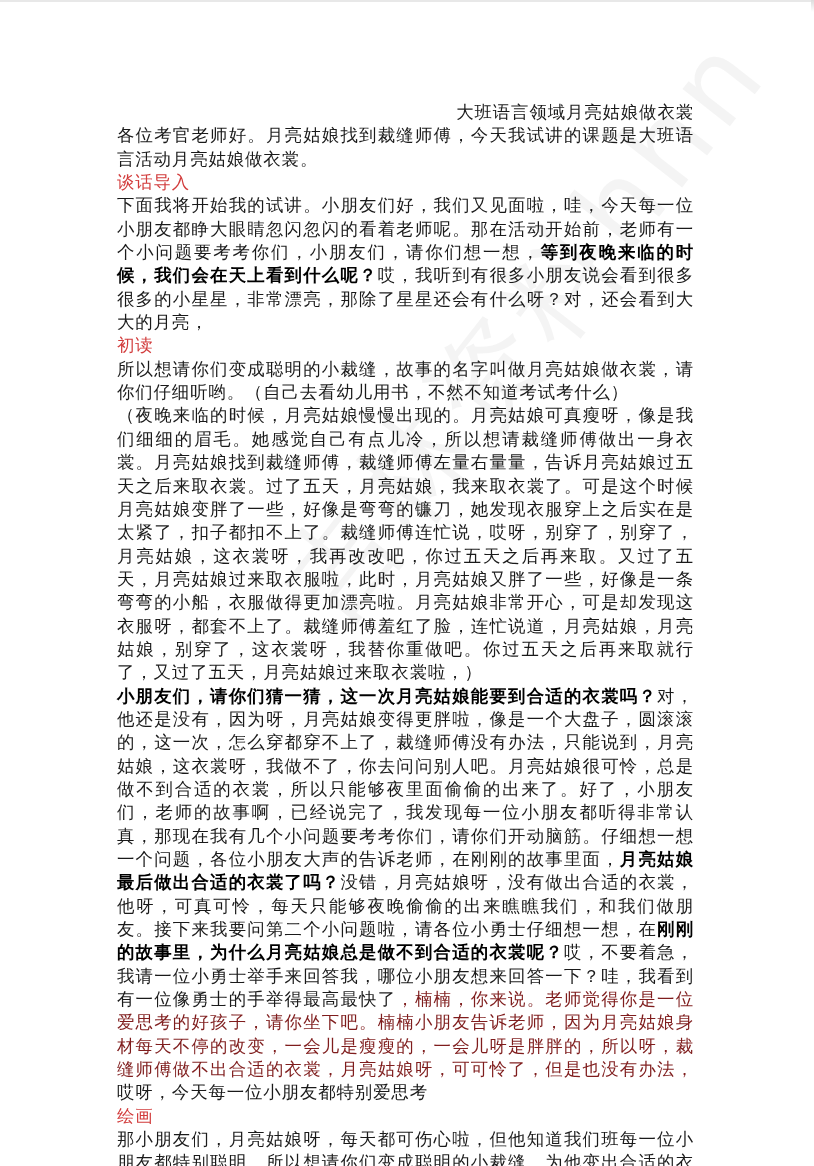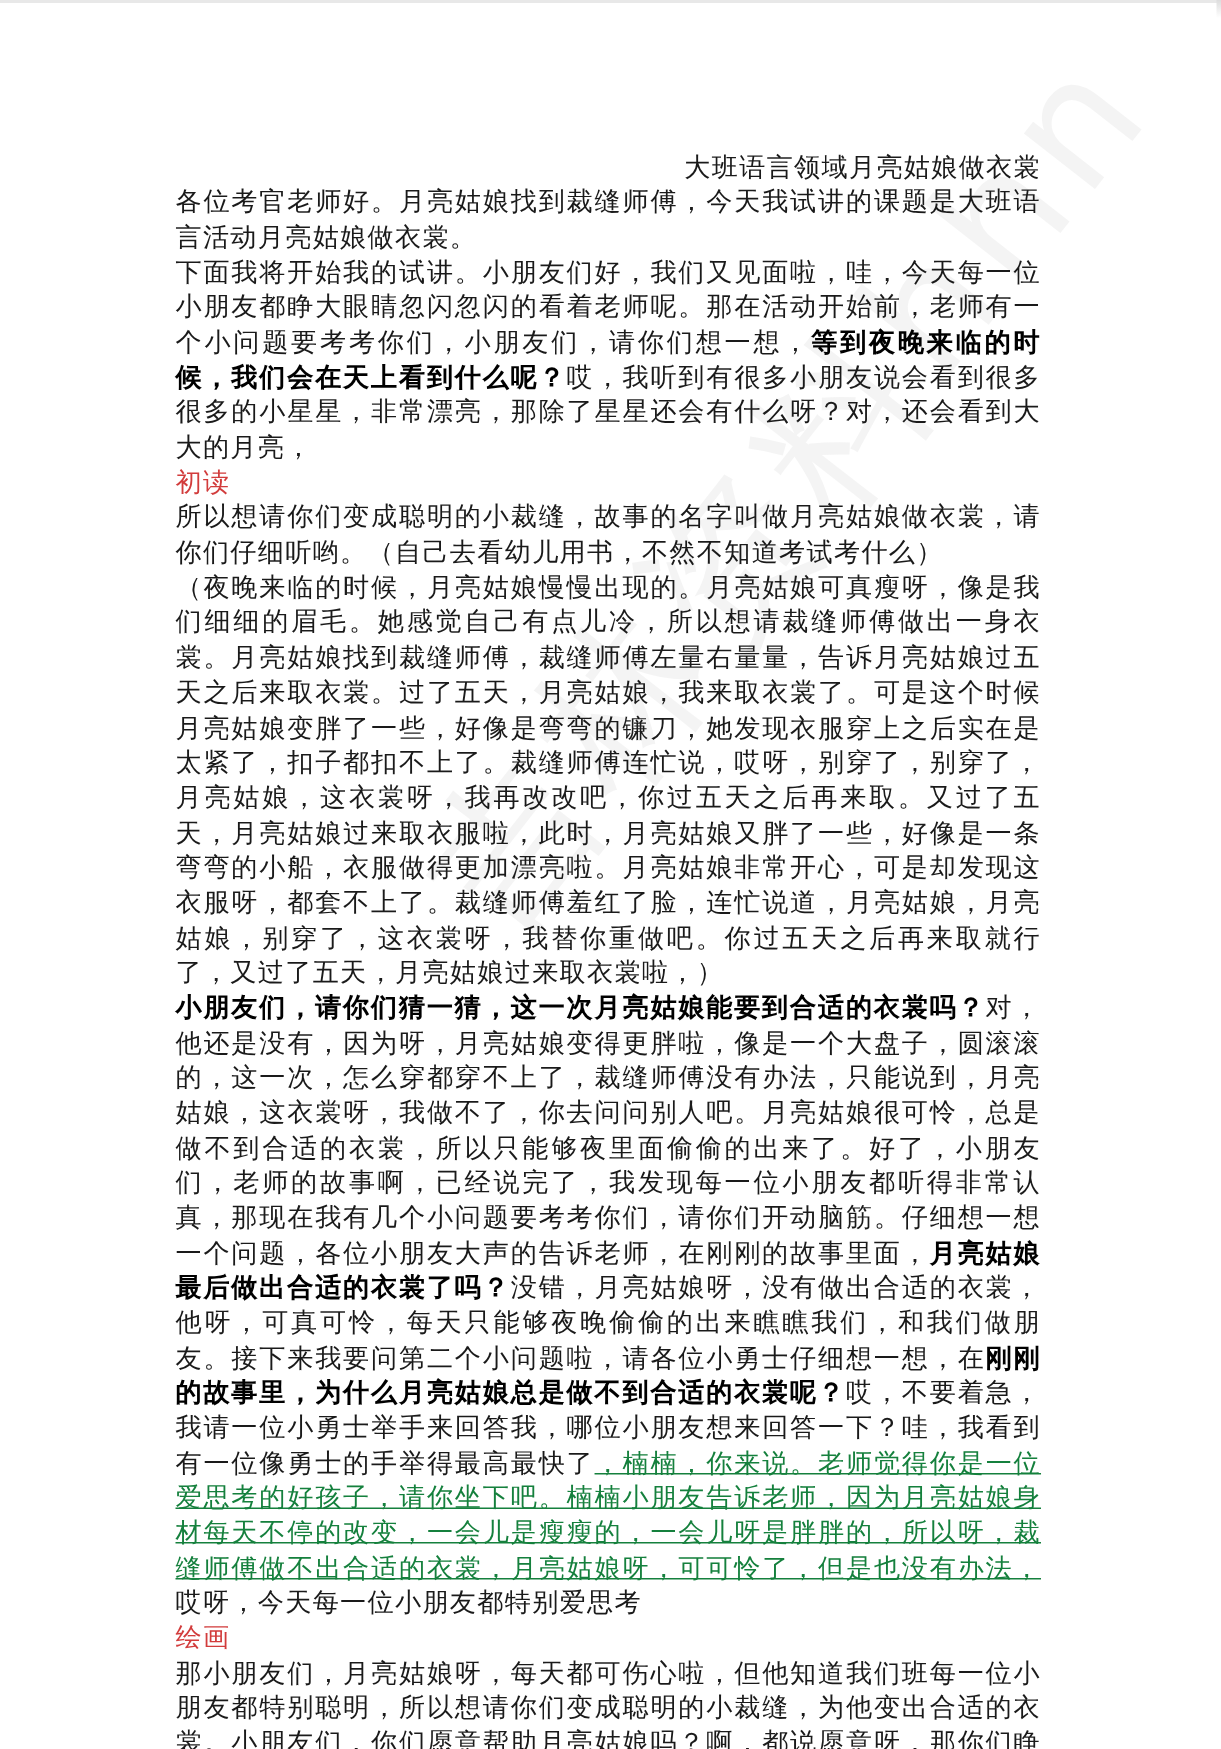--- a/index.html
+++ b/index.html
@@ -53,22 +53,21 @@
     p {
       margin: 0;
       text-align: justify;
       text-align-last: left;
     }
     .bold {
       font-weight: bold;
       color: #000000;
     }
     .highlight {
-      color: #15803d;
-      text-decoration: underline;
+      color: #7f1d1d;
     }
     .watermark {
       position: absolute;
       left: 250px;
       top: 560px;
       font-size: 110px;
       color: rgba(150,150,150,0.10);
       transform: rotate(-52deg);
       transform-origin: left top;
       white-space: nowrap;
@@ -82,20 +81,21 @@
 
 <div class="page-edge-top"></div>
 <div class="page-edge-right"></div>
 
 <div class="watermark">吉林资料hhn</div>
 
 <div class="doc">
   <h1 class="title">大班语言领域月亮姑娘做衣裳</h1>
   <p>各位考官老师好。月亮姑娘找到裁缝师傅，今天我试讲的课题是大班语言活动月亮姑娘做衣裳。</p>
 
+  <h2 class="section-heading">谈话导入</h2>
   <p><span>下面我将开始我的试讲。小朋友们好，我们又见面啦，哇，今天每一位小朋友都睁大眼睛忽闪忽闪的看着老师呢。那在活动开始前，老师有一个小问题要考考你们，小朋友们，请你们想一想，</span><span class="bold">等到夜晚来临的时候，我们会在天上看到什么呢？</span><span>哎，我听到有很多小朋友说会看到很多很多的小星星，非常漂亮，那除了星星还会有什么呀？对，还会看到大大的月亮，</span></p>
 
   <h2 class="section-heading">初读</h2>
   <p><span>所以想请你们变成聪明的小裁缝，故事的名字叫做月亮姑娘做衣裳，请你们仔细听哟。（自己去看幼儿用书，不然不知道考试考什么）</span></p>
   <p><span>（夜晚来临的时候，月亮姑娘慢慢出现的。月亮姑娘可真瘦呀，像是我们细细的眉毛。她感觉自己有点儿冷，所以想请裁缝师傅做出一身衣裳。月亮姑娘找到裁缝师傅，裁缝师傅左量右量量，告诉月亮姑娘过五天之后来取衣裳。过了五天，月亮姑娘，我来取衣裳了。可是这个时候月亮姑娘变胖了一些，好像是弯弯的镰刀，她发现衣服穿上之后实在是太紧了，扣子都扣不上了。裁缝师傅连忙说，哎呀，别穿了，别穿了，月亮姑娘，这衣裳呀，我再改改吧，你过五天之后再来取。又过了五天，月亮姑娘过来取衣服啦，此时，月亮姑娘又胖了一些，好像是一条弯弯的小船，衣服做得更加漂亮啦。月亮姑娘非常开心，可是却发现这衣服呀，都套不上了。裁缝师傅羞红了脸，连忙说道，月亮姑娘，月亮姑娘，别穿了，这衣裳呀，我替你重做吧。你过五天之后再来取就行了，又过了五天，月亮姑娘过来取衣裳啦，）</span></p>
 
   <p><span class="bold">小朋友们，请你们猜一猜，这一次月亮姑娘能要到合适的衣裳吗？</span><span>对，他还是没有，因为呀，月亮姑娘变得更胖啦，像是一个大盘子，圆滚滚的，这一次，怎么穿都穿不上了，裁缝师傅没有办法，只能说到，月亮姑娘，这衣裳呀，我做不了，你去问问别人吧。月亮姑娘很可怜，总是做不到合适的衣裳，所以只能够夜里面偷偷的出来了。好了，小朋友们，老师的故事啊，已经说完了，我发现每一位小朋友都听得非常认真，那现在我有几个小问题要考考你们，请你们开动脑筋。仔细想一想一个问题，各位小朋友大声的告诉老师，在刚刚的故事里面，</span><span class="bold">月亮姑娘最后做出合适的衣裳了吗？</span><span>没错，月亮姑娘呀，没有做出合适的衣裳，他呀，可真可怜，每天只能够夜晚偷偷的出来瞧瞧我们，和我们做朋友。接下来我要问第二个小问题啦，请各位小勇士仔细想一想，在</span><span class="bold">刚刚的故事里，为什么月亮姑娘总是做不到合适的衣裳呢？</span><span>哎，不要着急，我请一位小勇士举手来回答我，哪位小朋友想来回答一下？哇，我看到有一位像勇士的手举得最高最快了</span><span class="highlight">，楠楠，你来说。老师觉得你是一位爱思考的好孩子，请你坐下吧。楠楠小朋友告诉老师，因为月亮姑娘身材每天不停的改变，一会儿是瘦瘦的，一会儿呀是胖胖的，所以呀，裁缝师傅做不出合适的衣裳，月亮姑娘呀，可可怜了，但是也没有办法，</span><span>哎呀，今天每一位小朋友都特别爱思考</span></p>
 
   <h2 class="section-heading">绘画</h2>
   <p><span>那小朋友们，月亮姑娘呀，每天都可伤心啦，但他知道我们班每一位小朋友都特别聪明，所以想请你们变成聪明的小裁缝，为他变出合适的衣裳。小朋友们，你们愿意帮助月亮姑娘吗？啊，都说愿意呀，那你们睁大眼睛仔细瞧，呜呼啦呼，</span></p>

